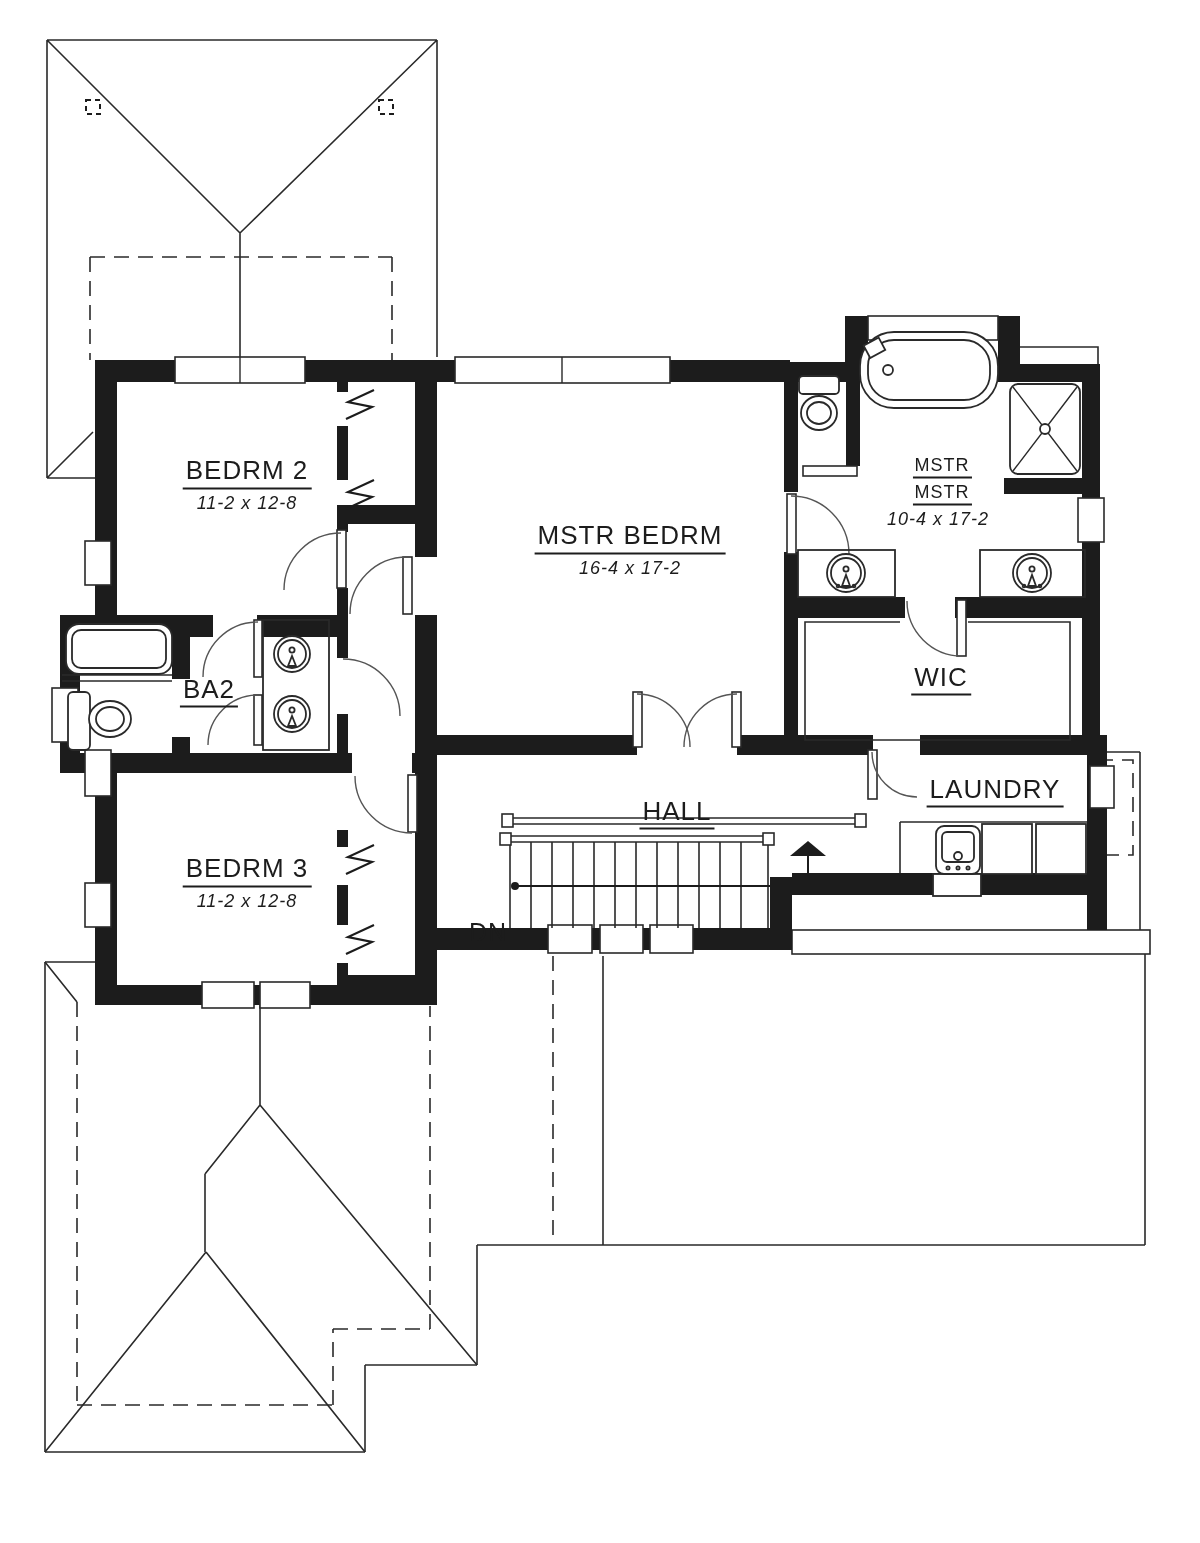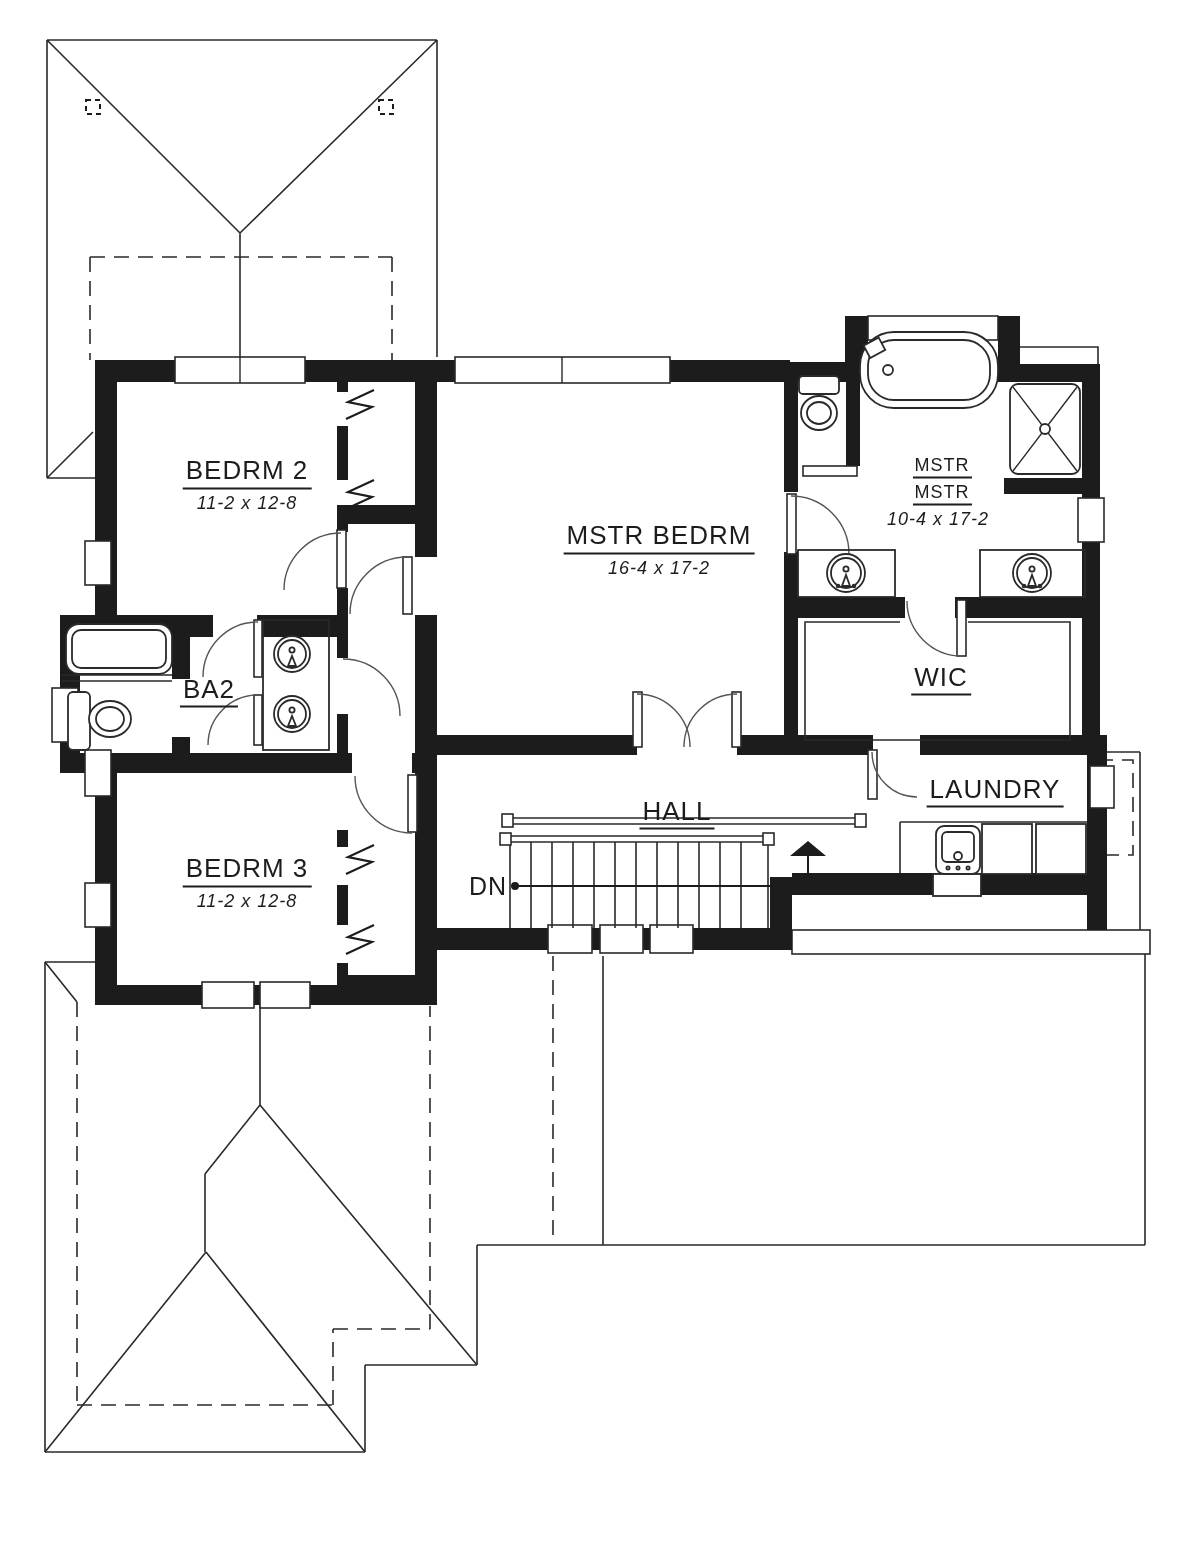--- a/index.html
+++ b/index.html
@@ -4,21 +4,21 @@
 <style>
   html,body{margin:0;padding:0;background:#ffffff;}
   #plan-canvas{position:relative;width:1200px;height:1543px;background:#ffffff;overflow:hidden;
     font-family:"Liberation Sans", sans-serif;}
   #plan-svg{position:absolute;left:0;top:0;}
   .lbl{position:absolute;transform:translate(-50%,-50%);text-align:center;color:#1c1c1c;
     white-space:nowrap;letter-spacing:1px;}
   .room-name{font-size:26px;border-bottom:2.5px solid #1c1c1c;padding:0 3px 2px 3px;}
   .room-name-sm{font-size:18px;border-bottom:2.5px solid #1c1c1c;padding:0 2px 1px 2px;margin-left:8px;}
   .room-dims{font-size:18px;letter-spacing:1px;font-style:italic;}
-  .dn-label{font-size:25px;letter-spacing:1px;}
+  .dn-label{font-size:25px;letter-spacing:1px;margin-top:46px;}
   .stack{display:flex;flex-direction:column;align-items:center;gap:3px;}
 </style>
 </head>
 <body>
 
 <div id="plan-canvas">
 
 <svg id="plan-svg" width="1200" height="1543" viewBox="0 0 1200 1543">
 
   <g stroke="#2a2a2a" stroke-width="1.6" fill="none">
@@ -263,21 +263,21 @@
     <path d="M808,856 V886 M515,886 H808" stroke="#1c1c1c" stroke-width="2" fill="none"></path>
     <circle cx="515" cy="886" r="4" fill="#1c1c1c"></circle>
   </g>
 </svg>
 
 <div class="lbl stack" style="left:247px;top:484px">
   <span class="room-name">BEDRM 2</span>
   <span class="room-dims">11-2 x 12-8</span>
 </div>
 
-<div class="lbl stack" style="left:659px;top:549px">
+<div class="lbl stack" style="left:630px;top:549px">
   <span class="room-name">MSTR BEDRM</span>
   <span class="room-dims">16-4 x 17-2</span>
 </div>
 
 <div class="lbl stack" style="left:938px;top:492px">
   <span class="room-name-sm">MSTR</span>
   <span class="room-name-sm">MSTR</span>
   <span class="room-dims">10-4 x 17-2</span>
 </div>
 

